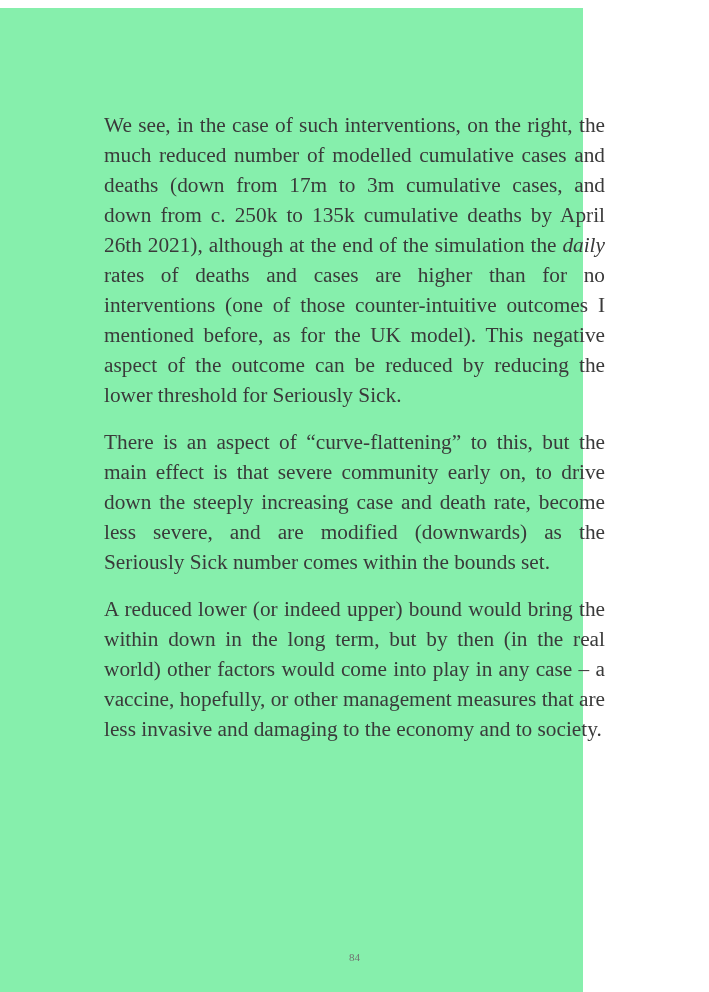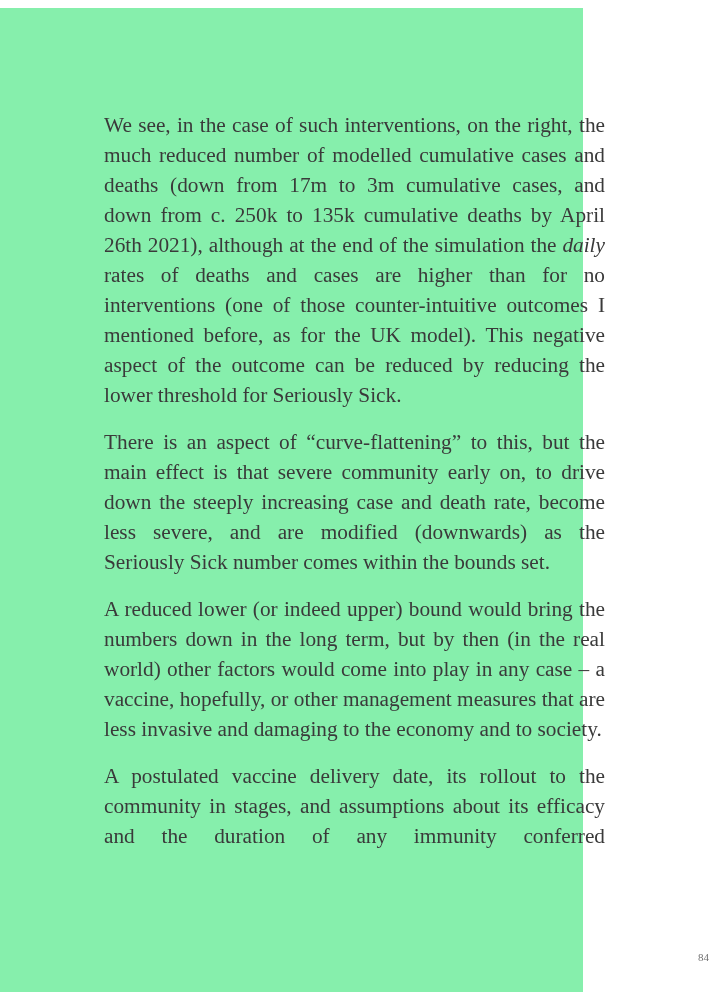--- a/index.html
+++ b/index.html
@@ -38,30 +38,29 @@
       hyphens: none;
     }
     .para em {
       font-style: italic;
     }
     .page-number {
       position: absolute;
       left: 0;
       width: 709px;
       top: 943px;
-      text-align: right;
+      text-align: center;
       font-family: "Liberation Serif", "DejaVu Serif", serif;
       font-size: 11px;
       color: #707070;
     }
   </style>
 </head>
 <body>
 
 <div class="page">
   <div class="text-block">
     <p class="para"><span>We see, in the case of such interventions, on the right, the much reduced number of modelled cumulative cases and deaths (down from 17m to 3m cumulative cases, and down from c. 250k to 135k cumulative deaths by April 26th 2021), although at the end of the simulation the </span><em>daily</em><span> rates of deaths and cases are higher than for no interventions (one of those counter-intuitive outcomes I mentioned before, as for the UK model). This negative aspect of the outcome can be reduced by reducing the lower threshold for Seriously Sick.</span></p>
     <p class="para"><span>There is an aspect of “curve-flattening” to this, but the main effect is that severe community early on, to drive down the steeply increasing case and death rate, become less severe, and are modified (downwards) as the Seriously Sick number comes within the bounds set.</span></p>
-    <p class="para"><span>A reduced lower (or indeed upper) bound would bring the numbers down in the long term, but by then (in the real world) other factors would come into play in any case – a vaccine, hopefully, or other management measures that are less invasive and damaging to the economy and to society.</span></p>
-    <p class="para" style="text-align-last: justify;"><span>A postulated vaccine delivery date, its rollout to the community in stages, and assumptions about its efficacy and the duration of any immunity conferred</span></p>
+    <p class="para"><span>A reduced lower (or indeed upper) bound would bring the within down in the long term, but by then (in the real world) other factors would come into play in any case – a vaccine, hopefully, or other management measures that are less invasive and damaging to the economy and to society.</span></p>
   </div>
   <div class="page-number">84</div>
 </div>
 
 </body></html>

